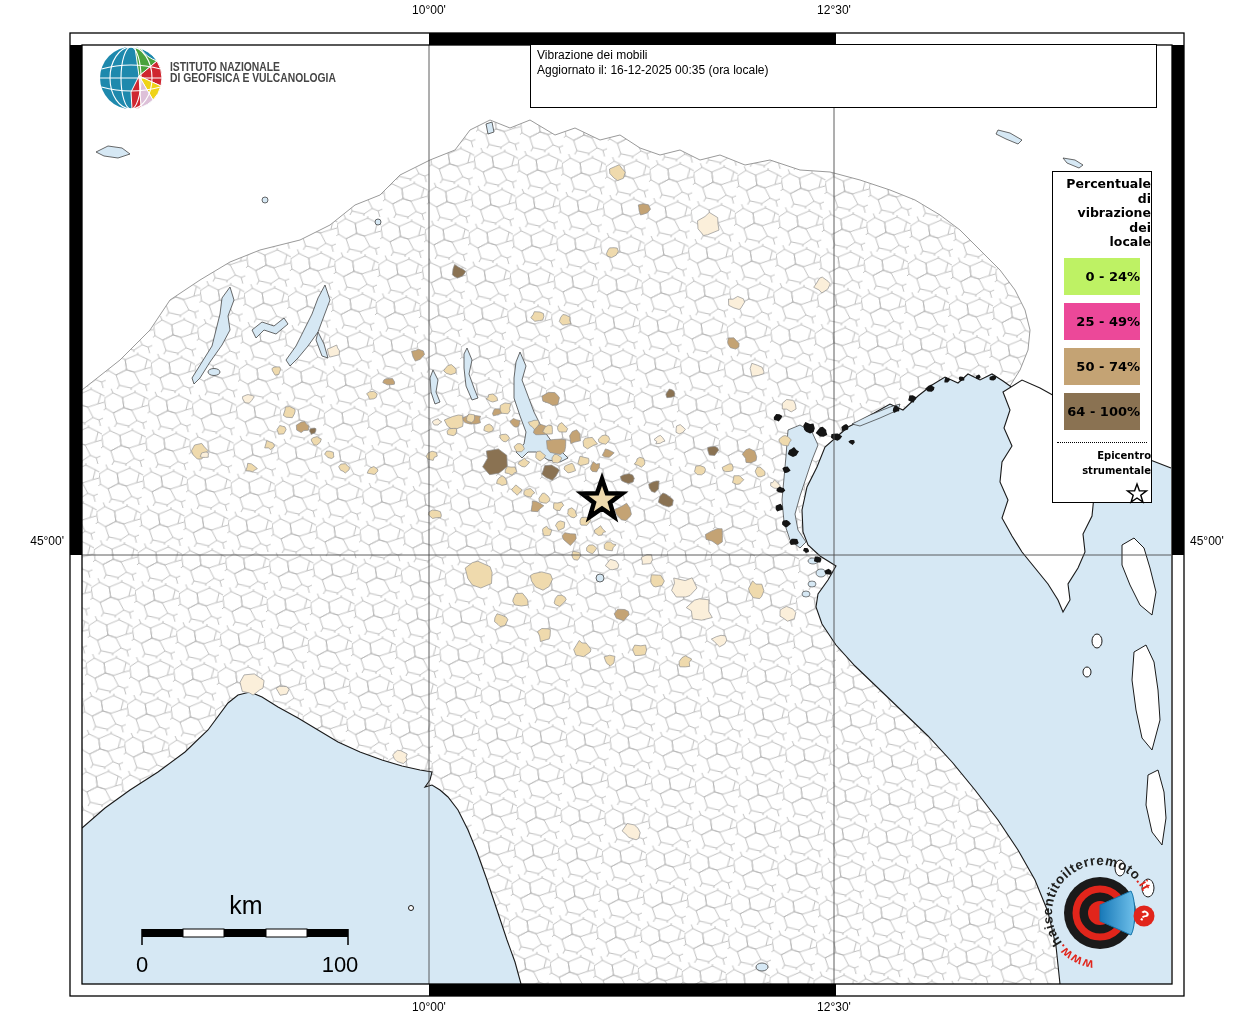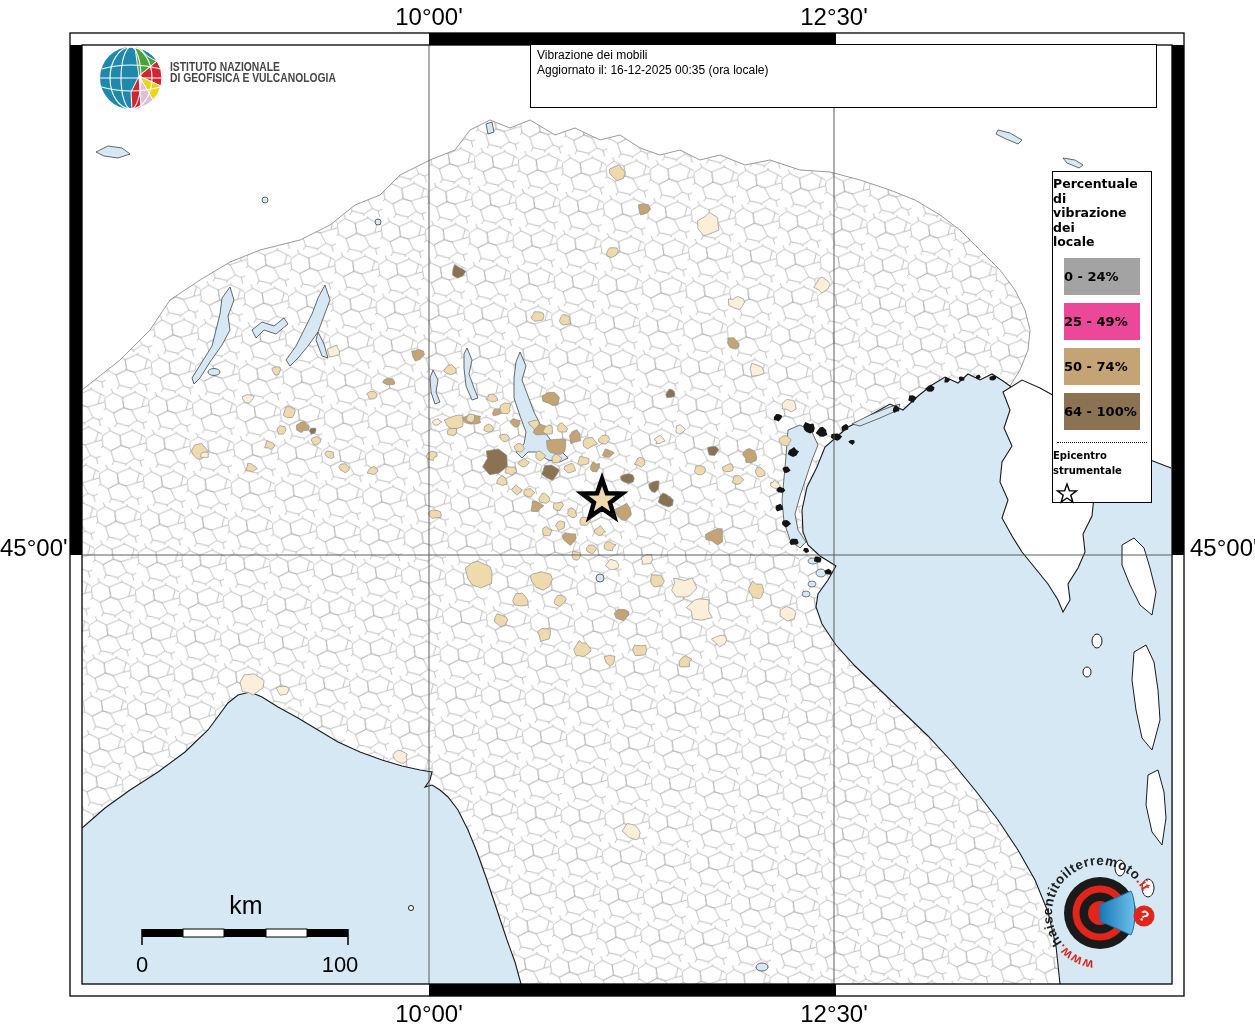--- a/index.html
+++ b/index.html
@@ -1,24 +1,24 @@
 <!DOCTYPE html>
 <html><head>
 <meta charset="utf-8">
 <style>
   html,body{margin:0;padding:0;background:#fff;}
   .stage{position:relative;width:1255px;height:1024px;background:#fff;overflow:hidden;
          font-family:"Liberation Sans",sans-serif;color:#000;}
   svg text{font-family:"Liberation Sans",sans-serif;}
-  .coord{position:absolute;font-size:24px;color:#000;}
+  .coord{position:absolute;font-size:12px;color:#000;}
   .header-box{position:absolute;left:530px;top:44px;width:627px;height:64px;background:#fff;
       border:1.2px solid #000;padding:3px 6px;box-sizing:border-box;font-size:12px;
       line-height:15.2px;white-space:nowrap;overflow:hidden;}
   .legend{position:absolute;left:1052px;top:171px;width:100px;height:332px;background:#fff;
-      border:1.5px solid #000;box-sizing:border-box;text-align:left;
+      border:1.5px solid #000;box-sizing:border-box;text-align:right;
       font-family:"DejaVu Sans","Liberation Sans",sans-serif;}
   .legend-title{margin-top:5px;font-weight:bold;font-size:12.5px;line-height:14.5px;}
   .swatch{width:76px;height:37px;margin:8px auto 0;line-height:37px;font-weight:bold;
       font-size:13px;}
   .legend-sep{margin:12px 4px 0;border-top:1.6px dotted #000;}
   .legend-epi{margin-top:5px;font-weight:bold;font-size:10px;line-height:15px;}
   .ingv-text{position:absolute;left:170px;top:62px;font-weight:bold;color:#454545;
       font-size:12px;line-height:11px;transform:scaleX(0.86);transform-origin:left top;
       letter-spacing:0px;white-space:nowrap;}
 </style>
@@ -336,21 +336,21 @@
 </div>
 
 <div class="legend">
   <div class="legend-title">
     <div>Percentuale</div>
     <div>di</div>
     <div>vibrazione</div>
     <div>dei</div>
     <div>locale</div>
   </div>
-  <div class="swatch" style="background: #a3a3a3;"><span>0 - 24%</span></div>
+  <div class="swatch" style="background: #bef264;"><span>0 - 24%</span></div>
   <div class="swatch" style="background: #ec4899;"><span>25 - 49%</span></div>
   <div class="swatch" style="background: rgb(196, 163, 116);"><span>50 - 74%</span></div>
   <div class="swatch" style="background: rgb(138, 114, 82);"><span>64 - 100%</span></div>
   <div class="legend-sep"></div>
   <div class="legend-epi">
     <div>Epicentro</div>
     <div>strumentale</div>
   </div>
   <svg width="28" height="26" style="margin-top:2px;">
     <polygon id="legend-star" fill="#fff" stroke="#000" stroke-width="1.4" points="14.0,4.0 16.4,10.8 23.5,10.9 17.8,15.2 19.9,22.1 14.0,18.0 8.1,22.1 10.2,15.2 4.5,10.9 11.6,10.8"></polygon>

